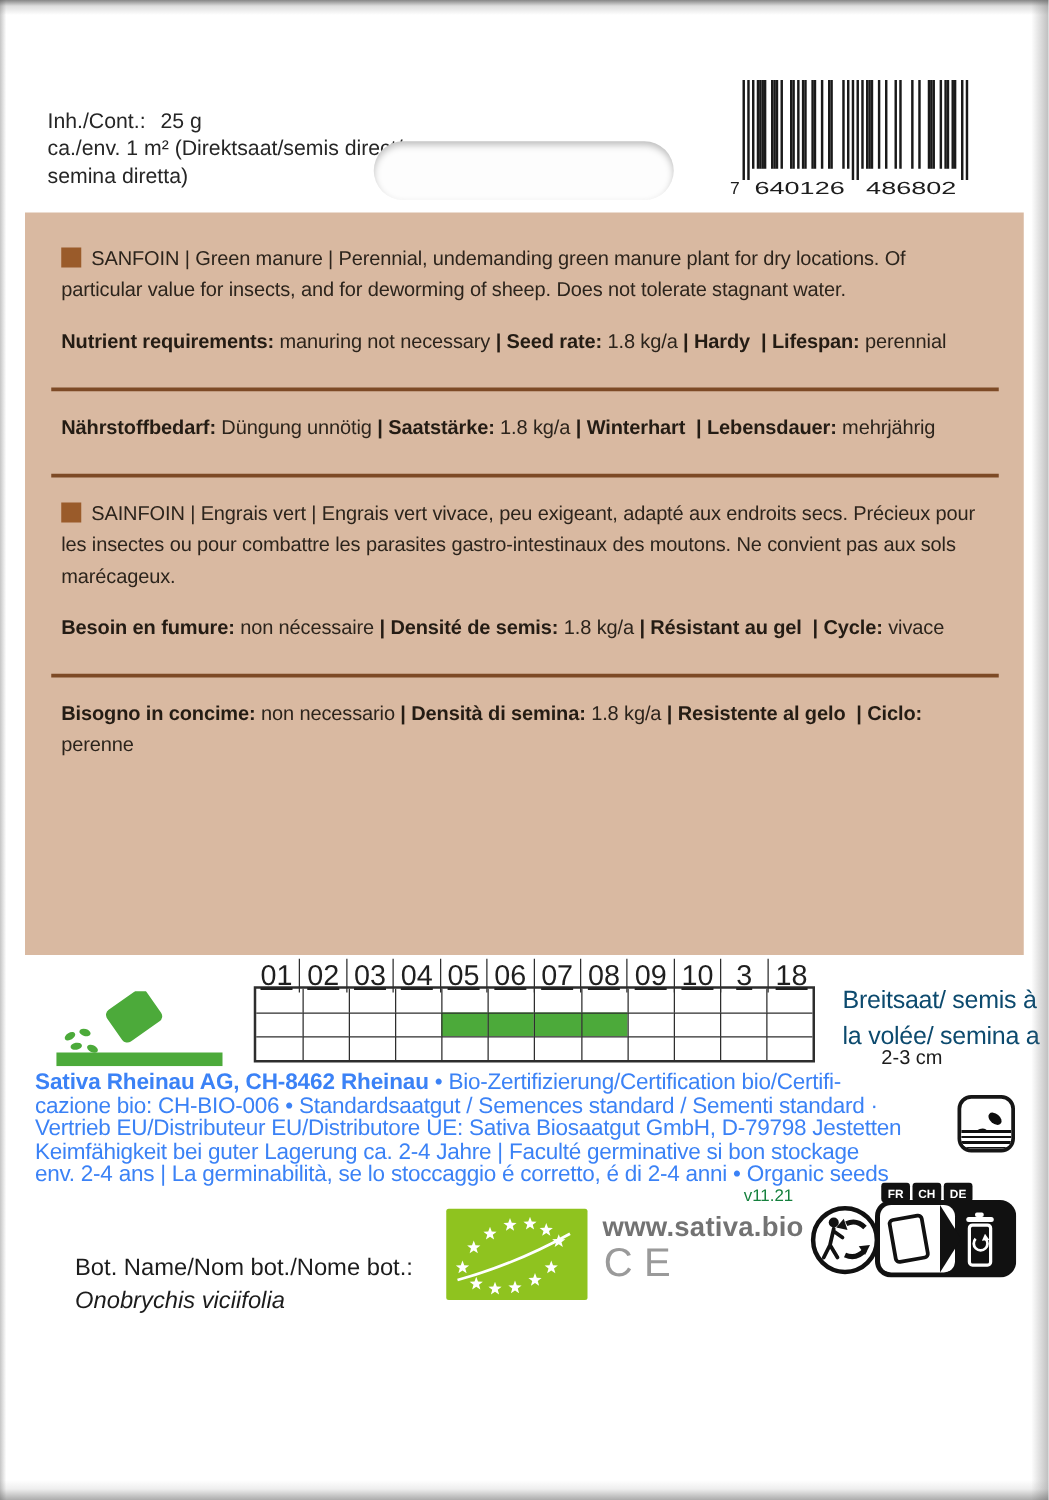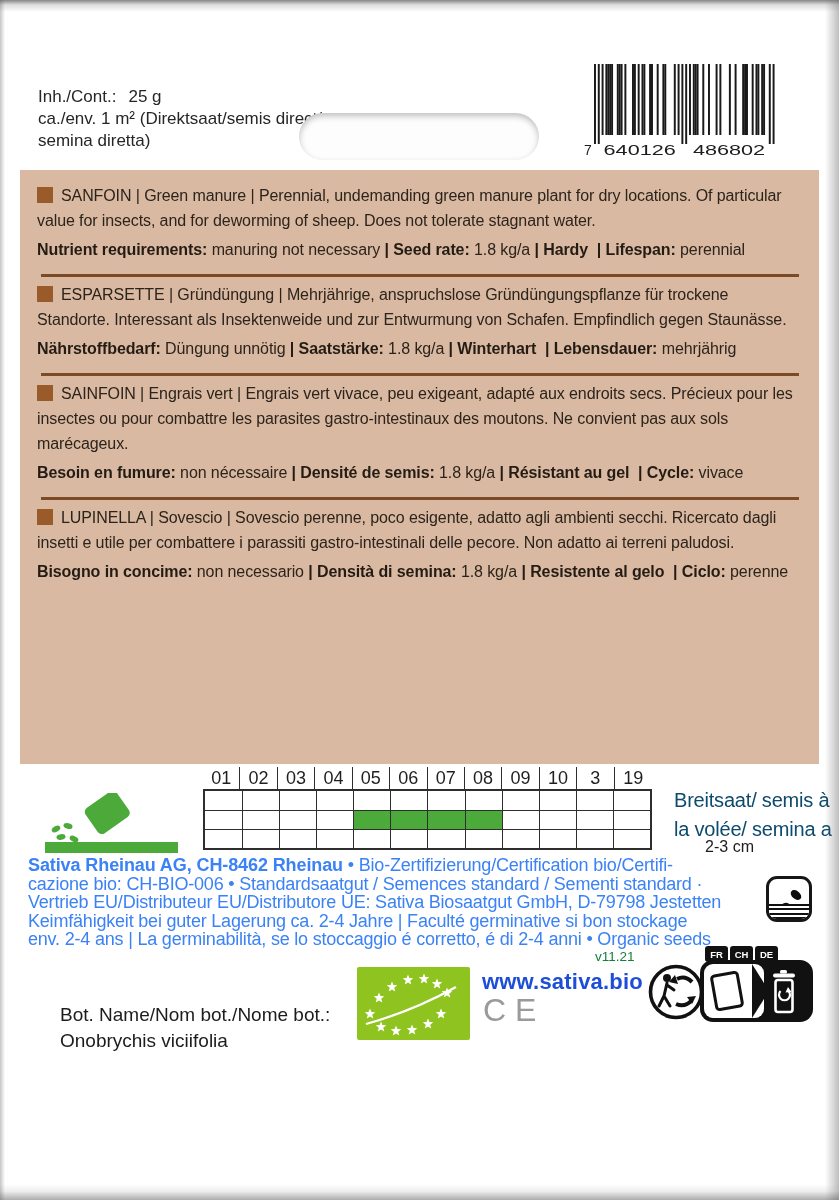--- a/index.html
+++ b/index.html
@@ -19,29 +19,29 @@
              box-shadow:inset 0 3px 6px rgba(0,0,0,.25), inset 0 -1px 1px rgba(255,255,255,.9), 0 1px 1px rgba(255,255,255,.8);}
   .barcode{position:absolute;left:582px;top:64px;width:200px;height:94px;}
   .barcode svg{display:block;}
   .barcode text{font-family:"Liberation Sans","DejaVu Sans",sans-serif;font-size:14px;fill:#1d1d1d;}
 
   
   .tan{position:absolute;left:20px;top:170px;width:799px;height:594px;background:var(--tan);
        padding:0;box-sizing:border-box;}
   .tan-inner{padding:8px 12px 0 13px;}
   .section{padding:1px 0 8px;}
-  .sec-desc,.sec-specs{margin:4px;font-size:16px;line-height:25px;color:#2c241c;letter-spacing:-0.1px;}
+  .sec-desc,.sec-specs{margin:16px;font-size:16px;line-height:25px;color:#2c241c;letter-spacing:-0.1px;}
   .sec-specs b, .sec-desc b{color:#241c14;}
   .bullet{display:inline-block;width:16px;height:16px;background:var(--brown);margin-right:8px;vertical-align:-2px;}
   .divider{border-top:3px solid var(--divider);margin:0 8px;}
 
   
   .cal{position:absolute;left:203px;top:767px;width:449px;color:#1f1f1f;}
   .cal-head{display:grid;grid-template-columns:repeat(12,1fr);height:22px;}
-  .cal-head span{display:flex;align-items:center;justify-content:center;font-size:18px;border-right:1.6px solid #2e2e2e;}
+  .cal-head span{display:flex;align-items:center;justify-content:center;font-size:23px;border-right:1.6px solid #2e2e2e;text-decoration:underline;}
   .cal-head span:last-child{border-right:none;}
   .cal-grid{display:grid;grid-template-columns:repeat(12,1fr);grid-auto-rows:19px;border:2px solid #2e2e2e;}
   .cal-cell{border-left:1.5px solid #2e2e2e;border-top:1.5px solid #2e2e2e;}
   .cal-cell.c0{border-left:none;}
   .cal-cell.r0{border-top:none;}
   .cal-cell.on{background:var(--green);}
 
   
   .sow-icon{position:absolute;left:45px;top:793px;width:135px;height:60px;}
   .broadcast{position:absolute;left:674px;top:786px;font-size:20px;line-height:29px;color:#0c4a6e;letter-spacing:-0.2px;}
@@ -55,23 +55,23 @@
   .seed2{width:10px;height:7px;left:11px;top:24px;transform:rotate(-20deg);}
 
   
   .legal{position:absolute;left:28px;top:856px;width:627px;font-size:18px;line-height:18.6px;
          color:#3b82f6;letter-spacing:-0.2px;}
   .legal div{text-align:justify;text-align-last:justify;white-space:nowrap;}
   .legal b{letter-spacing:-0.1px;}
 
   
   .botname{position:absolute;left:60px;top:1002px;font-size:19px;line-height:26px;color:#1c1c1c;}
-  .botname .it{}
+  .botname .it{font-style:italic;}
   .bio-logo{position:absolute;left:357px;top:967px;width:113px;height:73px;background:var(--bio_green);border-radius:2px;}
-  .www{position:absolute;left:482px;top:969px;font-size:22px;font-weight:700;color:#1d4ed8;letter-spacing:0.2px;}
+  .www{position:absolute;left:482px;top:969px;font-size:22px;font-weight:700;color:#737373;letter-spacing:0.2px;}
   .ce{position:absolute;left:483px;top:992px;font-size:32px;color:#9a9a9a;letter-spacing:9px;}
   .ver{position:absolute;left:595px;top:949px;font-size:13.5px;color:#15803d;}
   .triman{position:absolute;left:647px;top:963px;width:58px;height:58px;}
   .disposal{position:absolute;left:700px;top:946px;width:113px;height:76px;}
   .disposal text{font-family:"Liberation Sans","DejaVu Sans",sans-serif;font-weight:700;font-size:9.5px;fill:#fff;}
 </style>
 </head>
 <body>
 
 <div class="page">
@@ -138,50 +138,48 @@
   </div>
 
   <div class="tan">
     <div class="tan-inner" id="sections">
         <div class="section">
           <p class="sec-desc"><span class="bullet"></span><span>SANFOIN</span><span> | Green manure | Perennial, undemanding green manure plant for dry locations. Of particular value for insects, and for deworming of sheep. Does not tolerate stagnant water.</span></p>
           <p class="sec-specs"><b>Nutrient requirements:</b><span> manuring not necessary</span><b>&nbsp;| </b><b>Seed rate:</b><span> 1.8 kg/a</span><b>&nbsp;| </b><b>Hardy</b><span>&nbsp;</span><b>&nbsp;| </b><b>Lifespan:</b><span> perennial</span></p>
         </div>
         <div class="divider"></div>
         <div class="section">
-          <p class="sec-desc"><span class="bullet"></span><span>ESPARSETTE</span><span> | Gründüngung | Mehrjährige, anspruchslose Gründüngungspflanze für trockene Standorte. Interessant als Insektenweide und zur Entwurmung von Schafen. Empfindlich gegen Staunässe.</span></p>
           <p class="sec-specs"><b>Nährstoffbedarf:</b><span> Düngung unnötig</span><b>&nbsp;| </b><b>Saatstärke:</b><span> 1.8 kg/a</span><b>&nbsp;| </b><b>Winterhart</b><span>&nbsp;</span><b>&nbsp;| </b><b>Lebensdauer:</b><span> mehrjährig</span></p>
         </div>
         <div class="divider"></div>
         <div class="section">
           <p class="sec-desc"><span class="bullet"></span><span>SAINFOIN</span><span> | Engrais vert | Engrais vert vivace, peu exigeant, adapté aux endroits secs. Précieux pour les insectes ou pour combattre les parasites gastro-intestinaux des moutons. Ne convient pas aux sols marécageux.</span></p>
           <p class="sec-specs"><b>Besoin en fumure:</b><span> non nécessaire</span><b>&nbsp;| </b><b>Densité de semis:</b><span> 1.8 kg/a</span><b>&nbsp;| </b><b>Résistant au gel</b><span>&nbsp;</span><b>&nbsp;| </b><b>Cycle:</b><span> vivace</span></p>
         </div>
         <div class="divider"></div>
         <div class="section">
-          <p class="sec-desc"><span class="bullet"></span><span>LUPINELLA</span><span> | Sovescio | Sovescio perenne, poco esigente, adatto agli ambienti secchi. Ricercato dagli insetti e utile per combattere i parassiti gastro-intestinali delle pecore. Non adatto ai terreni paludosi.</span></p>
           <p class="sec-specs"><b>Bisogno in concime:</b><span> non necessario</span><b>&nbsp;| </b><b>Densità di semina:</b><span> 1.8 kg/a</span><b>&nbsp;| </b><b>Resistente al gelo</b><span>&nbsp;</span><b>&nbsp;| </b><b>Ciclo:</b><span> perenne</span></p>
         </div>
       </div>
   </div>
 
   <div class="cal">
     <div class="cal-head" id="cal-head">
         <span>01</span>
         <span>02</span>
         <span>03</span>
         <span>04</span>
         <span>05</span>
         <span>06</span>
         <span>07</span>
         <span>08</span>
         <span>09</span>
         <span>10</span>
         <span>3</span>
-        <span>19</span>
+        <span>18</span>
       </div>
     <div class="cal-grid" id="cal-grid">
         <div class="cal-cell c0 r0"></div>
         <div class="cal-cell r0"></div>
         <div class="cal-cell r0"></div>
         <div class="cal-cell r0"></div>
         <div class="cal-cell r0"></div>
         <div class="cal-cell r0"></div>
         <div class="cal-cell r0"></div>
         <div class="cal-cell r0"></div>

